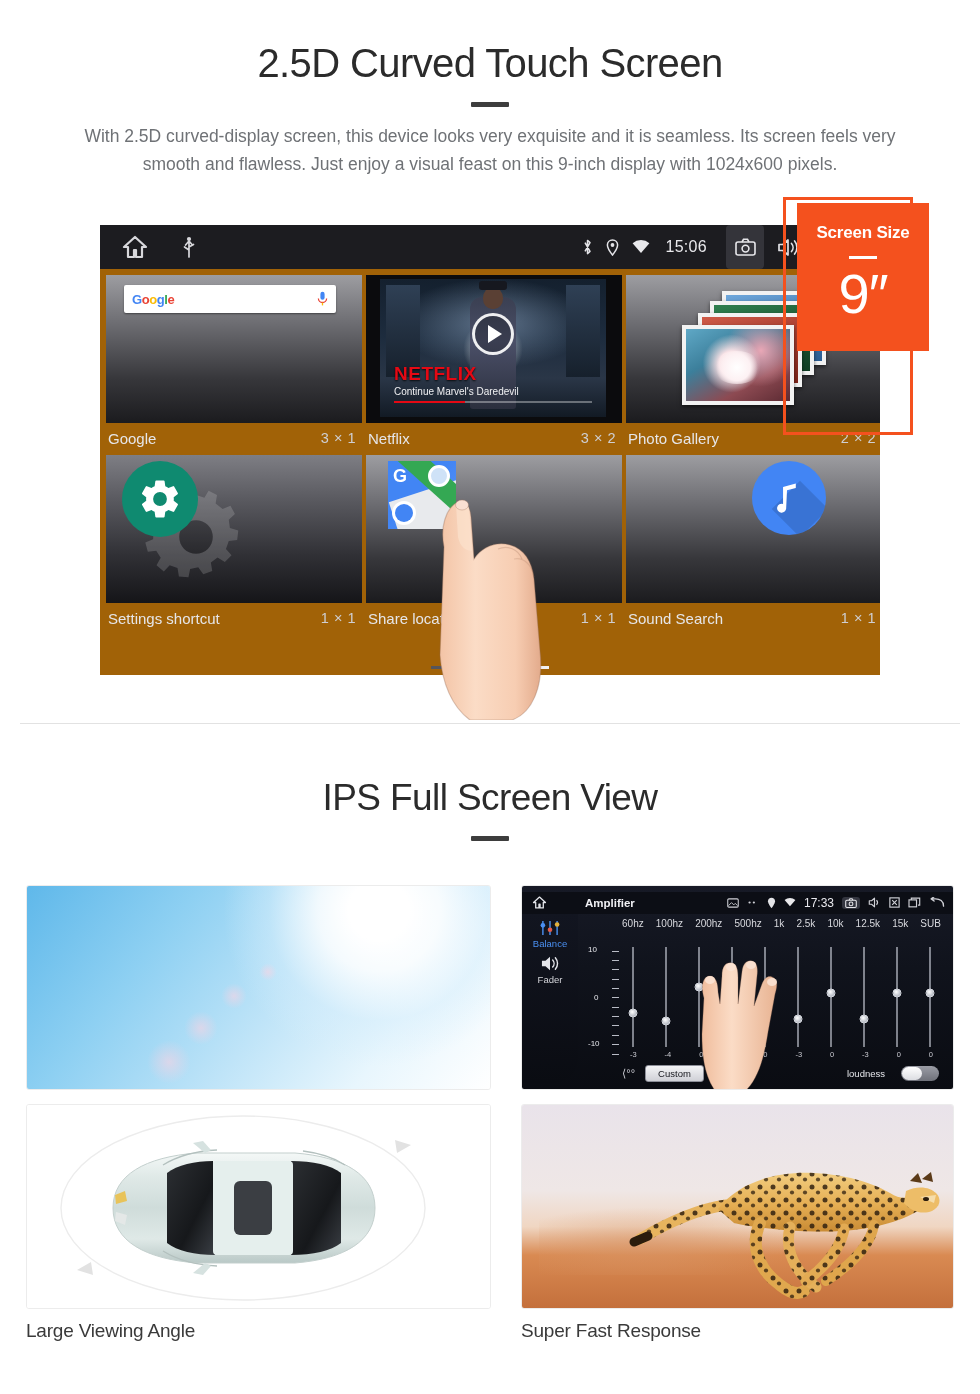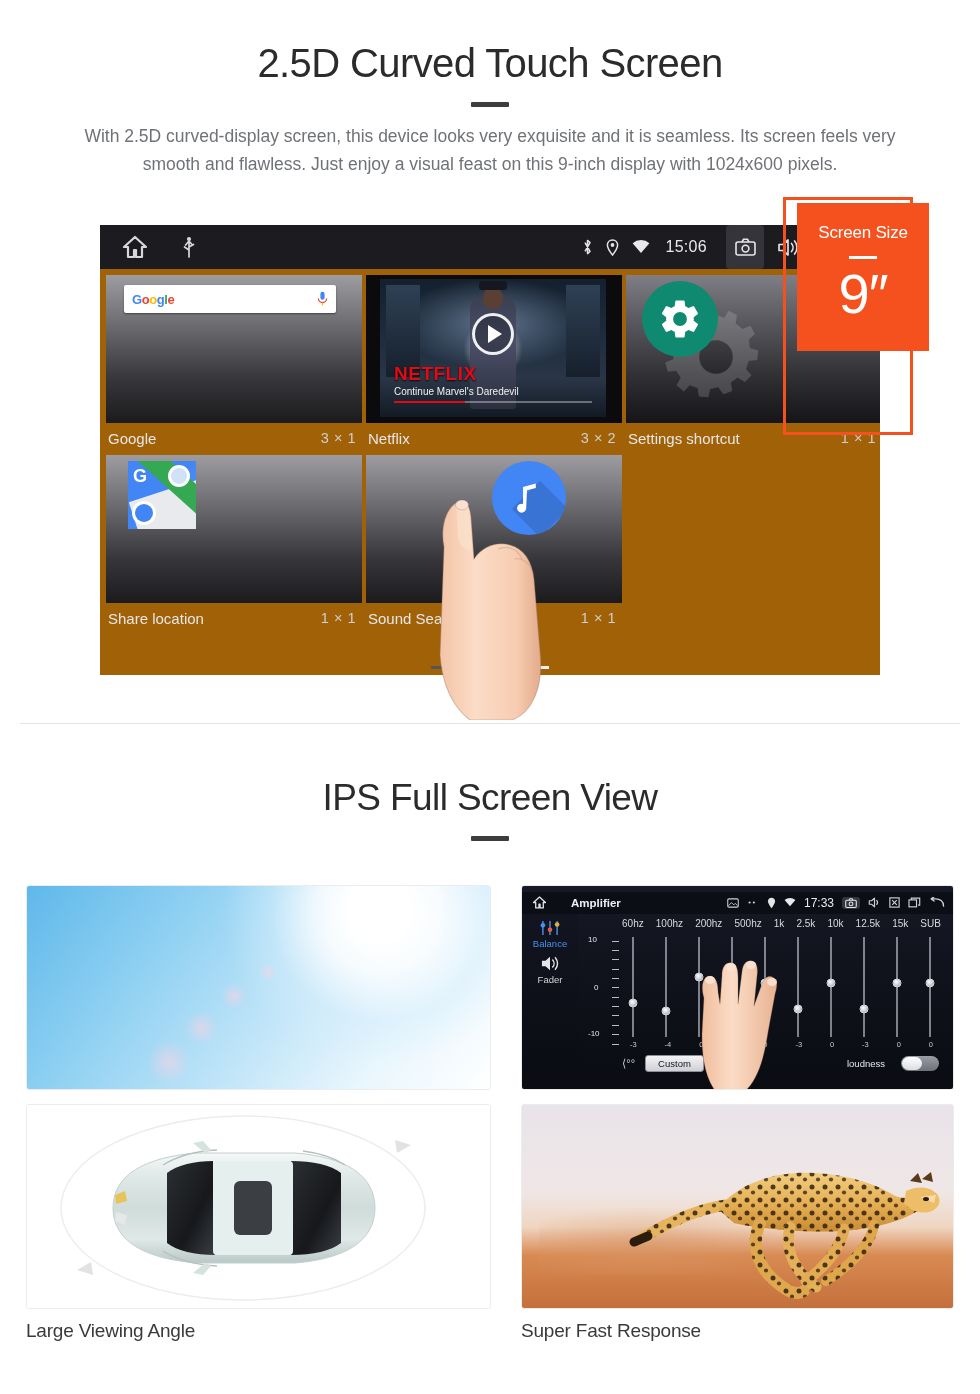--- a/index.html
+++ b/index.html
@@ -279,21 +279,21 @@
     border: 3px solid #f4511e;
   }
   .badge {
     position: absolute; left: 797px; top: 203px;
     width: 132px; height: 148px;
     background: #f4511e;
     color: #ffffff;
     display: flex; flex-direction: column; align-items: center;
     padding-top: 20px;
   }
-  .badge-label { font-size: 17px; font-weight: normal; letter-spacing: -.2px; }
+  .badge-label { font-size: 17px; font-weight: bold; letter-spacing: -.2px; }
   .badge-rule { width: 28px; height: 3px; background: #fff; margin: 13px 0 8px; }
   .badge-value { font-size: 56px; font-weight: 300; line-height: .95; letter-spacing: -1px; }
 
   .section-divider {
     position: absolute; left: 20px; right: 20px; top: 723px;
     height: 1px; background: #e2e2e2;
   }
 
   
   .section-two { position: relative; width: 980px; padding-top: 34px; }
@@ -345,21 +345,21 @@
   .amp {
     position: absolute; inset: 0;
     background: linear-gradient(180deg,#171a26 0%, #10131c 40%, #0a0c12 100%);
     padding: 6px 0 0 0;
   }
   .amp-bar {
     height: 22px;
     background: #0c0e15;
     display: flex; align-items: center;
     padding: 0 10px;
-    gap: 10px;
+    gap: 24px;
     position: relative;
   }
   .amp-title { color: #f0f0f4; font-size: 11.5px; font-weight: bold; margin-left: 14px; }
   .amp-bar-right {
     position: absolute; right: 8px; display: flex; align-items: center; gap: 8px;
   }
   .amp-clock { color: #e9e9ee; font-size: 12px; }
   .amp-ico { color: #cfd0d6; display: inline-flex; }
   .amp-cam { background: #33353f; border-radius: 3px; padding: 1px 3px; display:inline-flex; }
 
@@ -375,21 +375,21 @@
   .amp-main { flex: 1; position: relative; padding: 4px 6px 0 4px; }
   .amp-freqs {
     display: flex; justify-content: space-around;
     padding-left: 34px;
     color: #d8d9de; font-size: 10px;
   }
   .amp-sliders {
     position: relative;
     display: flex; justify-content: space-around;
     padding-left: 34px;
-    height: 100px; margin-top: 8px; align-items: center;
+    height: 100px; margin-top: 18px; align-items: center;
   }
   .amp-track {
     position: relative; width: 2px; height: 100px;
     background: rgba(220,224,235,.55);
   }
   .amp-knob {
     position: absolute; left: 50%; transform: translate(-50%,-50%);
     width: 9px; height: 9px; border-radius: 50%;
     background: radial-gradient(circle at 40% 35%, #ffffff, #9aa0ad);
     border: 1px solid #d8dbe2;
@@ -557,20 +557,36 @@
             <div class="nf-sub">Continue Marvel's Daredevil</div>
             <div class="nf-prog"></div>
           </div>
         </div>
         <div class="widget-meta">
           <span>Netflix</span>
           <span class="widget-size">3 × 2</span>
         </div>
       </div>
 
+      <div class="widget-cell">
+        <div class="widget-art">
+          <div class="pg-stack">
+            <div class="pg-card pg-c1"></div>
+            <div class="pg-card pg-c2"></div>
+            <div class="pg-card pg-c3"></div>
+            <div class="pg-card pg-c4">
+                <div class="pg-bloom"></div>
+              </div>
+          </div>
+        </div>
+        <div class="widget-meta">
+          <span>Photo Gallery</span>
+          <span class="widget-size">2 × 2</span>
+        </div>
+      </div>
 
       <div class="widget-cell">
         <div class="widget-art settings-art">
           <div class="gear-ghost">
             <svg width="112" height="112" viewBox="0 0 40 40">
                 <path d="M20 5 l3 1 1.5-2.5 3 1.5 -0.5 3 2.5 2 2.8-1.2 1.6 3-2.2 2 0.4 3 3 0.9-0.4 3.4-3 0.3-1 2.9 2 2.2-2.4 2.4-2.6-1.6-2.4 1.8 0.5 3-3.2 1.2-1.8-2.5-2.9 0.6-0.6 3-3.4-0.3-0.5-3-2.8-1-2.1 2.2-2.6-2.2 1.5-2.7-1.6-2.5-3 0.4-0.9-3.3 2.8-1.2 0.1-3-2.6-1.6 1.4-3.1 3 0.8 1.9-2.3-1.1-2.8 3-1.6 2 2.3Z" fill="#ffffff"></path>
                 <circle cx="20" cy="20" r="6" fill="#000"></circle>
               </svg>
           </div>
           <div class="gear-main">

